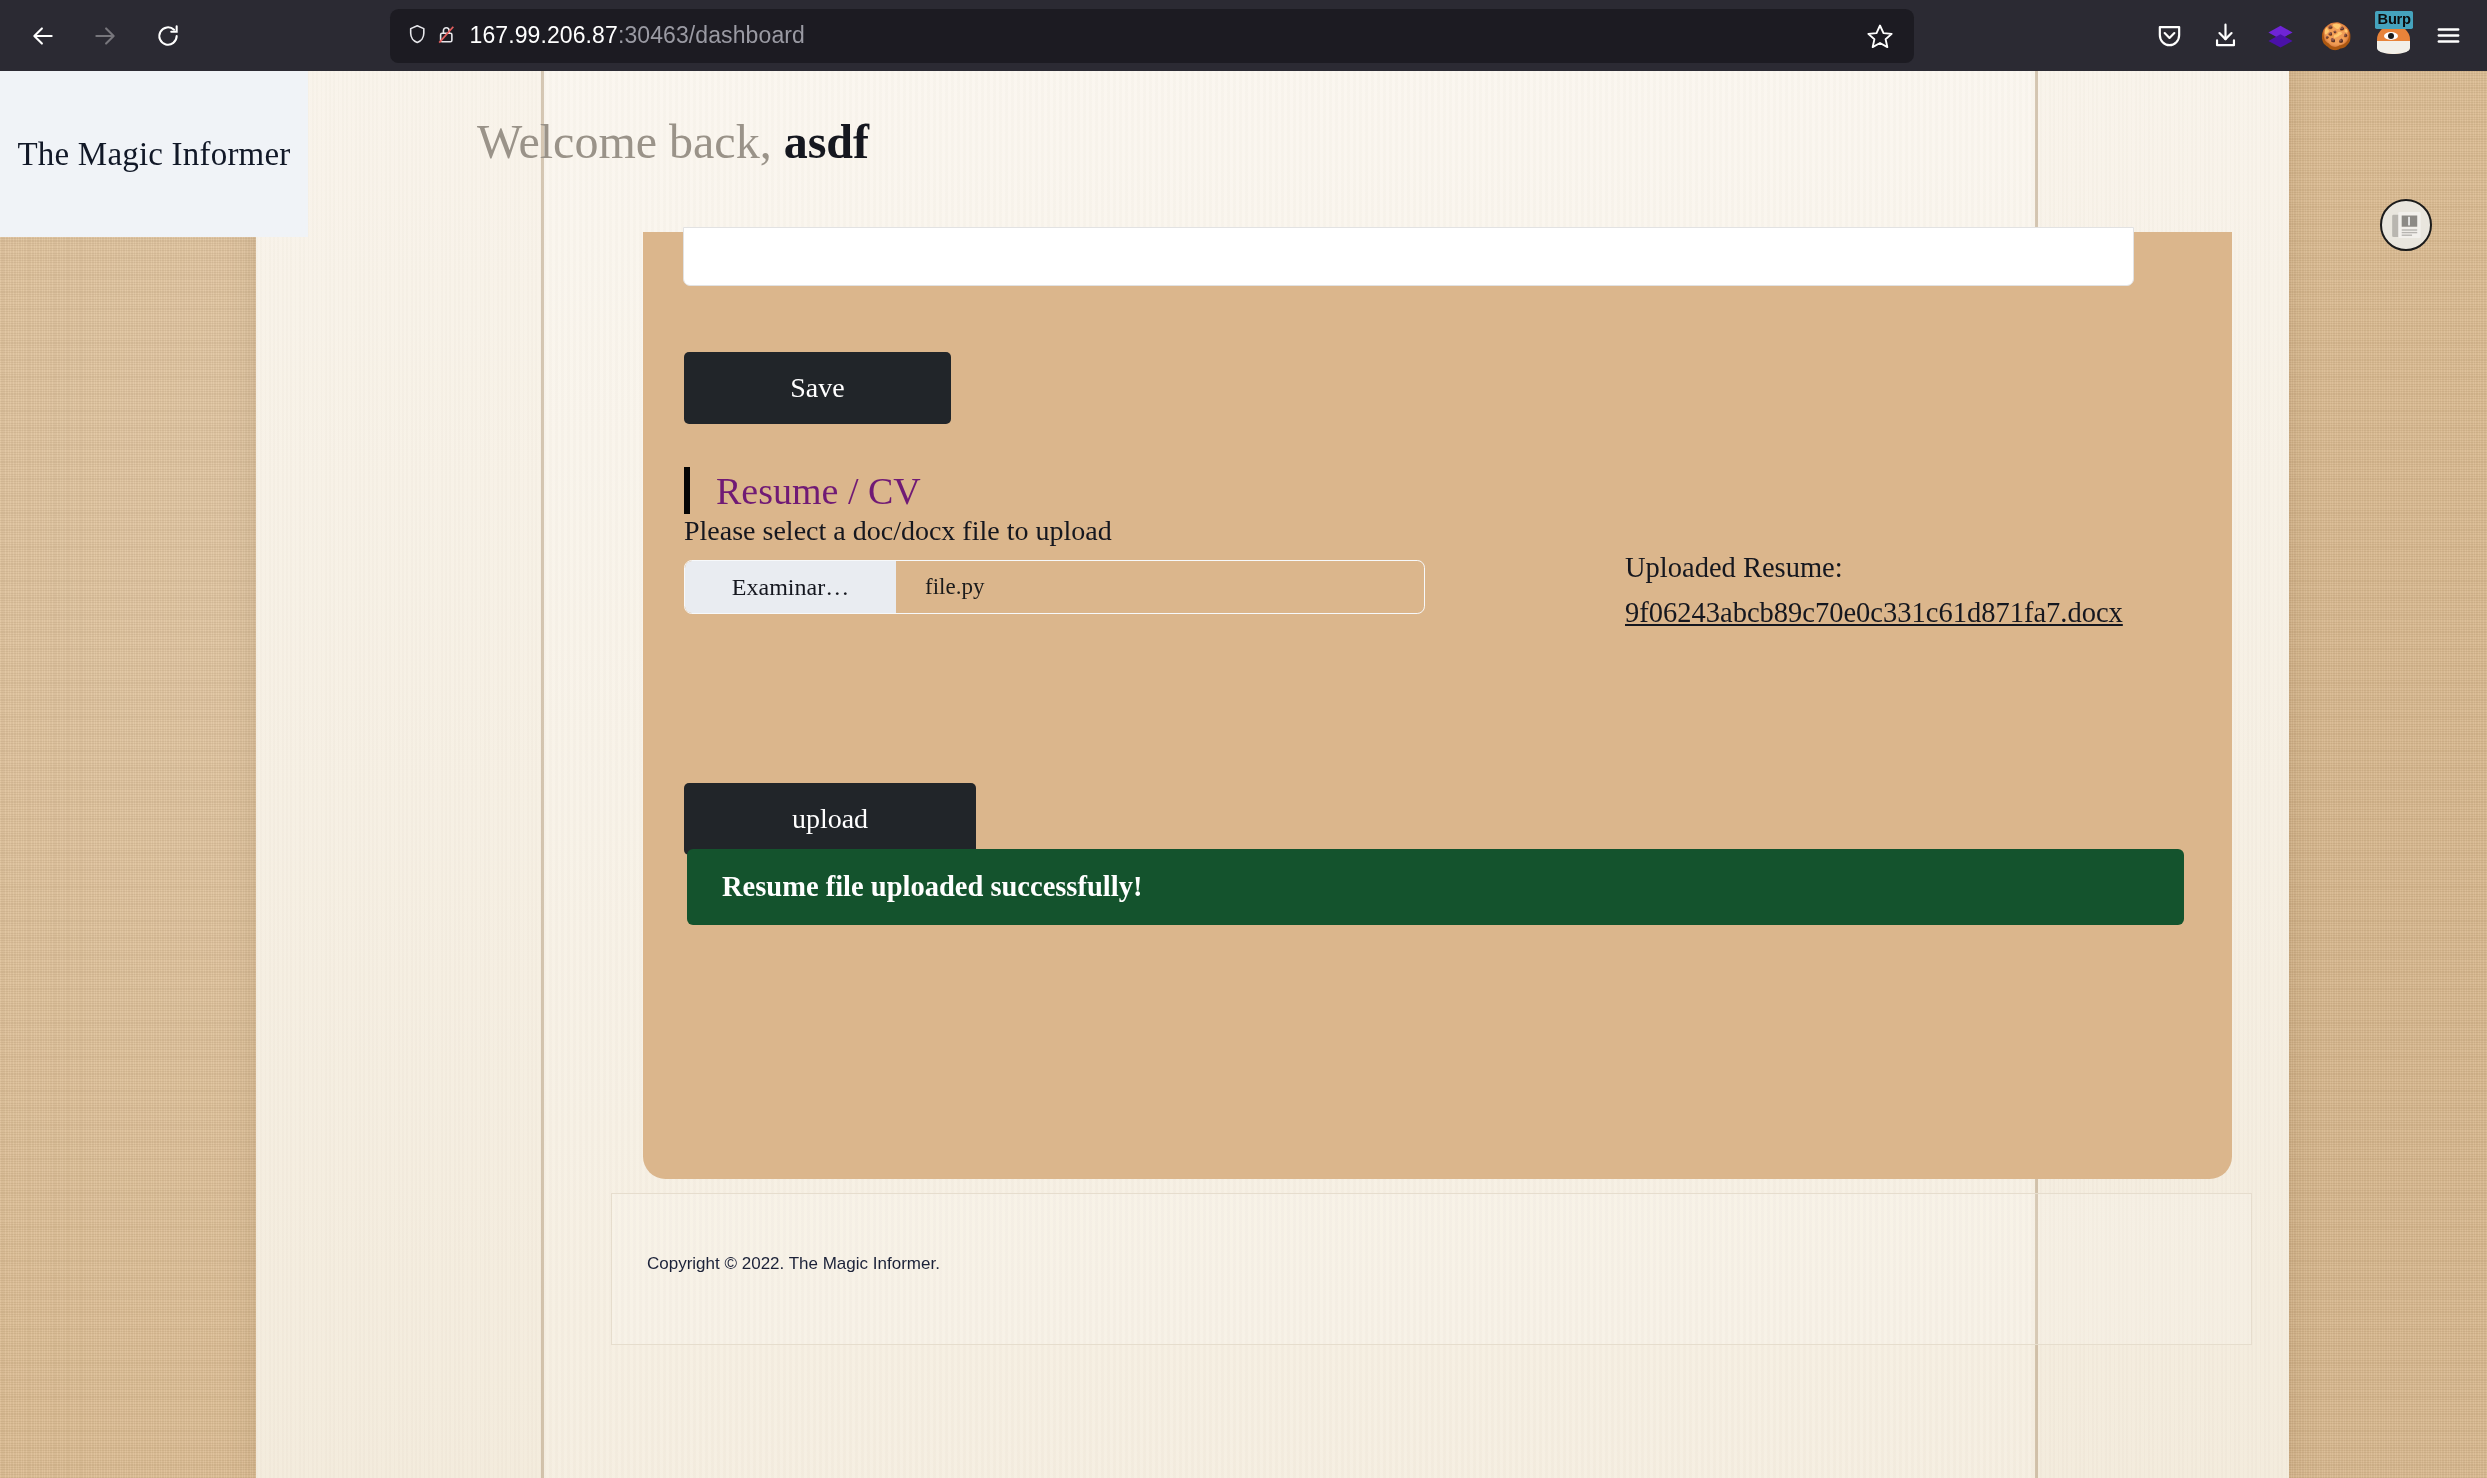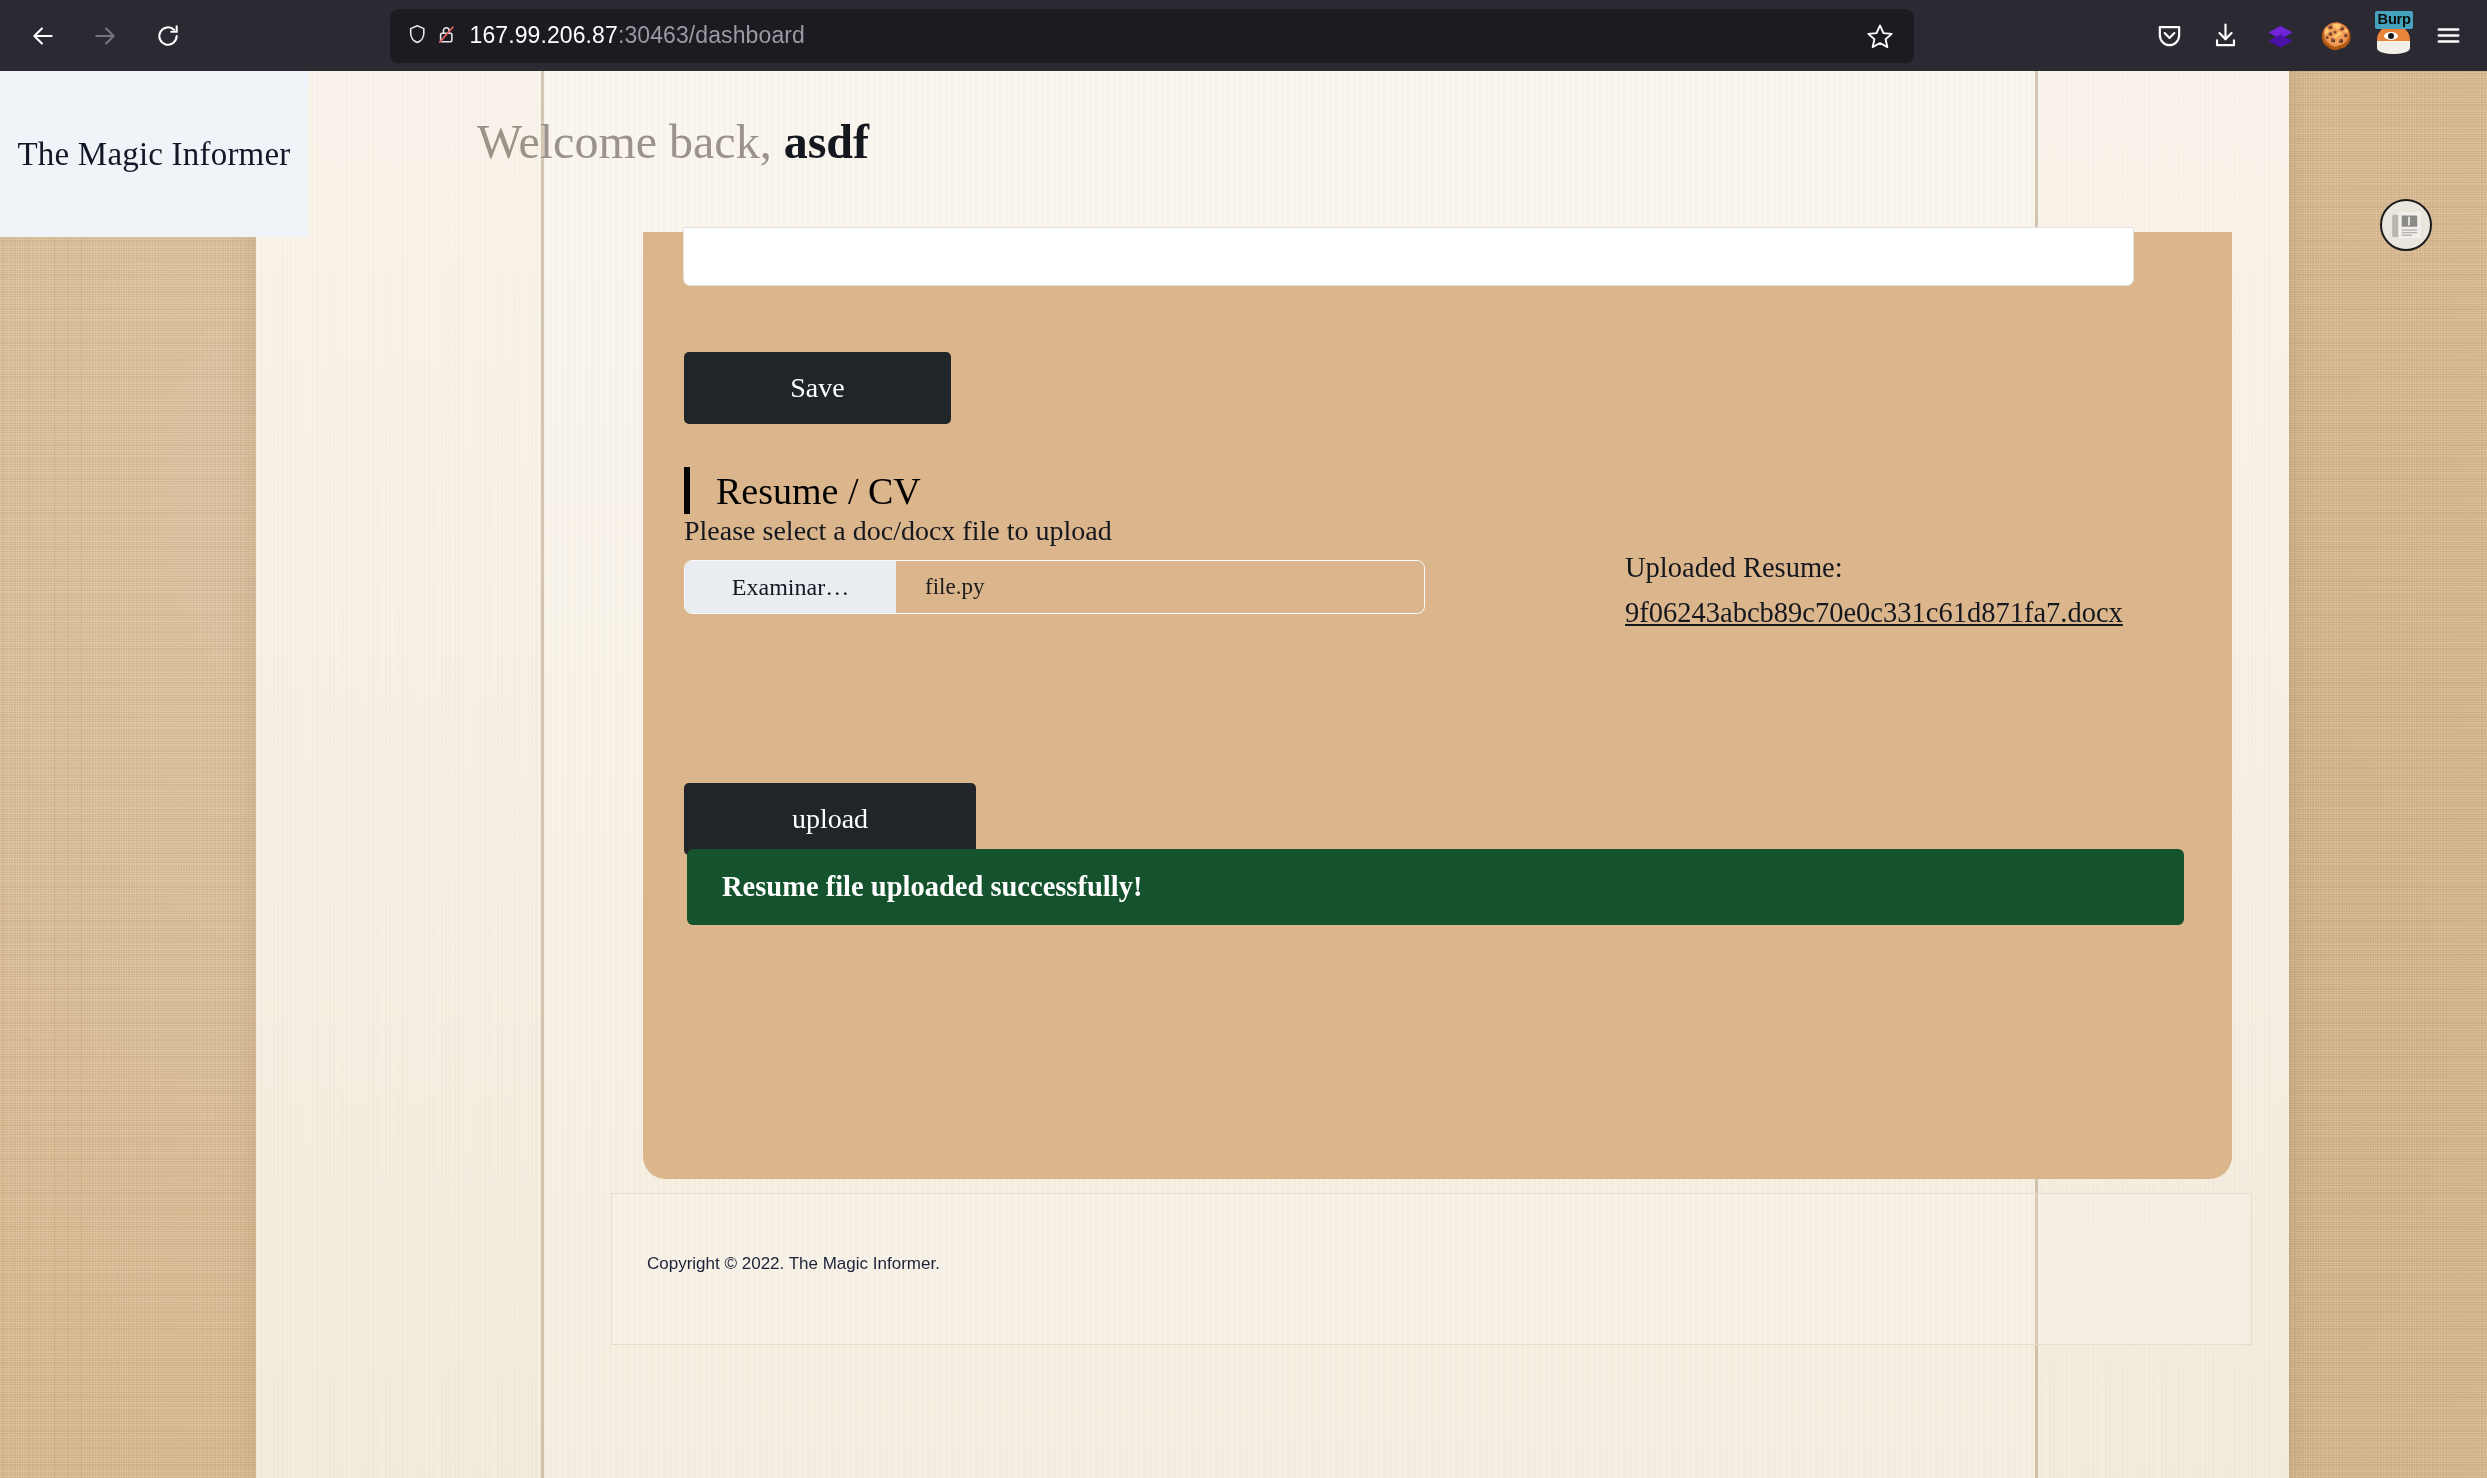--- a/index.html
+++ b/index.html
@@ -206,21 +206,21 @@
   .btn-save { left: 41px; top: 120px; width: 267px; height: 72px; }
   .btn-upload { left: 41px; top: 551px; width: 292px; height: 72px; }
 
   .section-head {
     position: absolute; left: 41px; top: 235px;
     display: flex; align-items: center; gap: 26px;
   }
   .accent-bar { width: 6px; height: 47px; background: #050505; }
   .section-title {
     font-family: "Liberation Serif", serif;
-    font-size: 38px; color: #000000;
+    font-size: 38px; color: #701a75;
   }
 
   .upload-label {
     position: absolute; left: 41px; top: 283px;
     font-family: "Liberation Serif", serif;
     font-size: 28px; color: #15171f;
   }
   .file-control {
     position: absolute; left: 41px; top: 328px;
     width: 741px; height: 54px;

